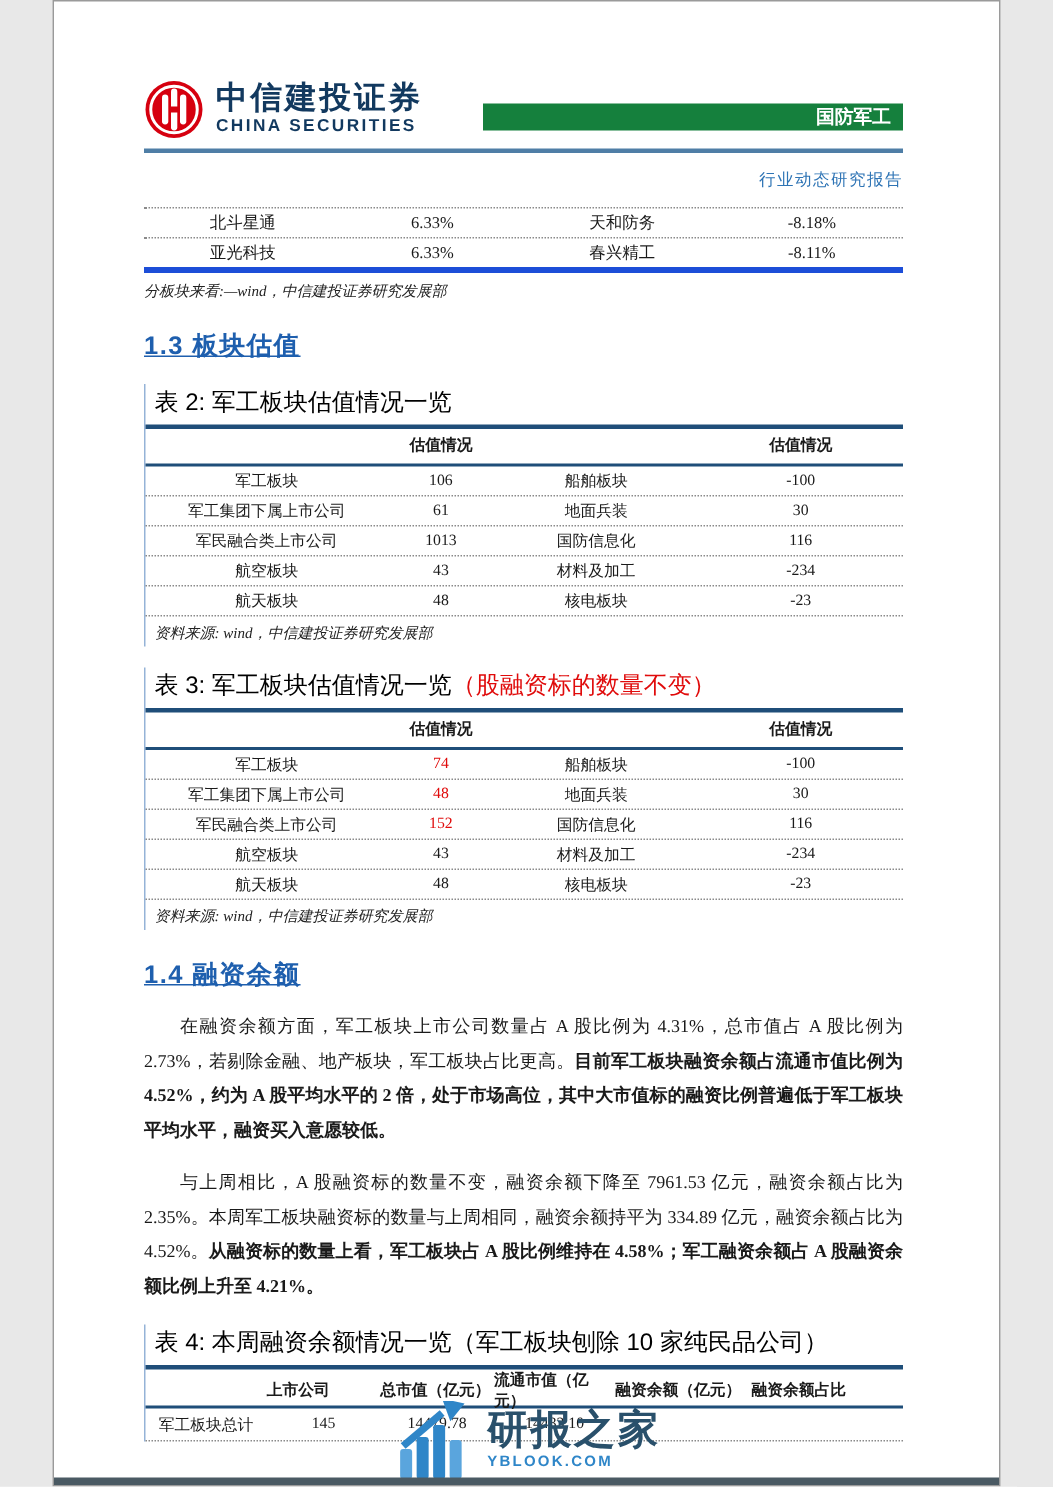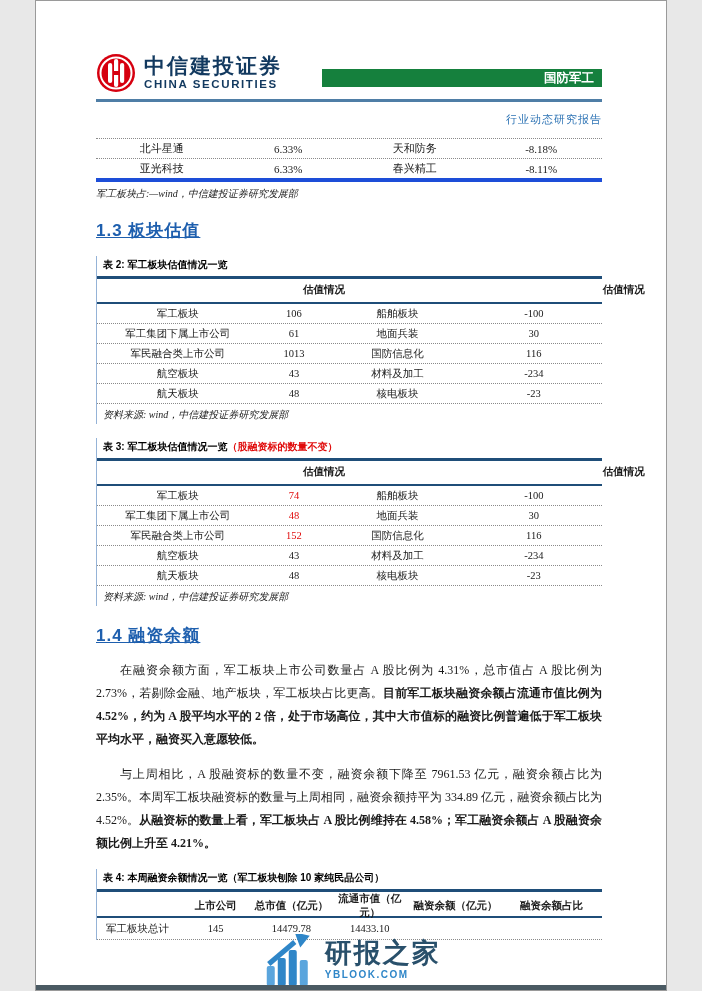--- a/index.html
+++ b/index.html
@@ -56,45 +56,45 @@
   
   .para{
     font-size:12px;line-height:23px;text-align:justify;
     text-indent:2em;margin-top:12px;
   }
   .para b{font-weight:700;}
 
   
   .tblk{margin-top:14px;border-left:1px solid #95b3d7;}
   .tblk-title{
-    font-family:"Liberation Sans",sans-serif;font-weight:700;font-size:10px;
+    font-family:"Liberation Sans",sans-serif;font-weight:400;font-size:16px;
     padding:2px 0 4px 6px;color:#000;
   }
   .tblk-title .red{color:#e00b0b;}
   .navy-line{height:2.5px;background:#1f4e79;}
   .est-head{
     display:grid;grid-template-columns:32% 14% 27% 27%;
     font-family:Liberation Sans, sans-serif;font-weight:700;font-size:10.5px;
-    height:23px;align-items:center;text-align:center;gap:30px;
+    height:23px;align-items:center;text-align:center;
   }
   .est-row{
     display:grid;grid-template-columns:32% 14% 27% 27%;
     font-size:10.5px;height:19px;align-items:center;text-align:center;
   }
   .est-row{border-top:1px dotted #8a8a8a;}
   .est-row:first-of-type{border-top:none;}
   .est-body{border-bottom:1px dotted #8a8a8a;}
   .red-val{color:#e00b0b;}
   .tblk .src{padding-left:6px;margin-top:4px;padding-bottom:2px;}
 
   
   .t4-head{
     display:grid;grid-template-columns:16% 15% 15% 16% 18% 20%;
     font-family:"Liberation Sans",sans-serif;font-weight:700;font-size:10.5px;
-    height:24px;align-items:center;text-align:center;
+    height:24px;align-items:center;text-align:left;
   }
   .t4-row{
     display:grid;grid-template-columns:16% 15% 15% 16% 18% 20%;
     font-size:10.5px;height:21px;align-items:center;text-align:center;
     border-bottom:1px dotted #8a8a8a;
   }
 
   
   .wm{
     position:absolute;left:50%;bottom:4px;transform:translateX(-49%);
@@ -140,21 +140,21 @@
         <span>天和防务</span>
         <span>-8.18%</span>
       </div>
       <div class="toptbl-row">
         <span>亚光科技</span>
         <span>6.33%</span>
         <span>春兴精工</span>
         <span>-8.11%</span>
       </div>
     </div>
-    <div class="src">军工板块占:—wind，中信建投证券研究发展部</div>
+    <div class="src">分板块来看:—wind，中信建投证券研究发展部</div>
 
     <div class="sec-h">1.3 板块估值</div>
 
     <div class="tblk">
       <div class="tblk-title">表 2: 军工板块估值情况一览</div>
       <div class="navy-line"></div>
       <div class="est-head">
         <span></span>
         <span>估值情况</span>
         <span></span>

